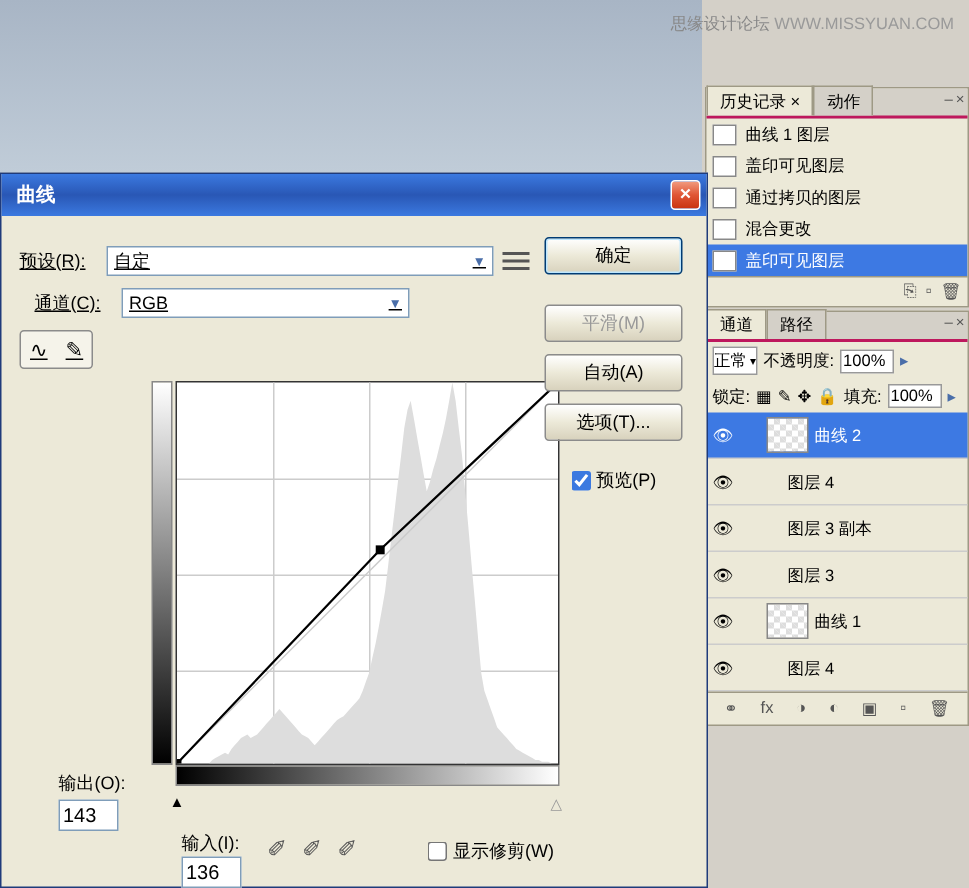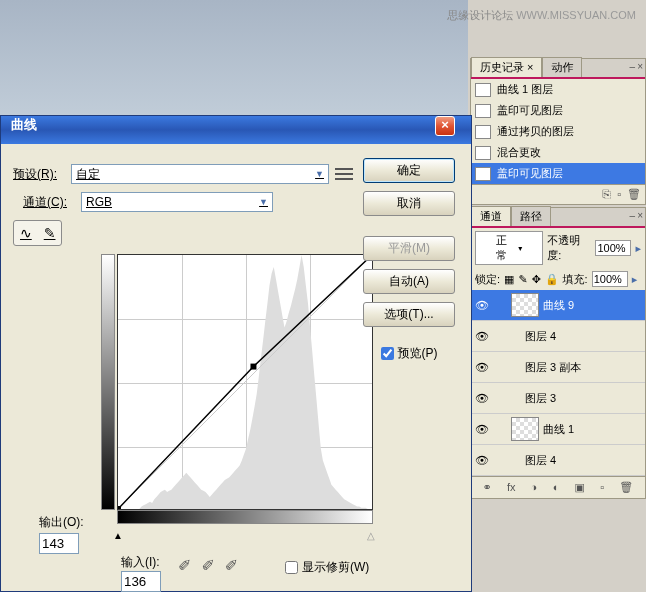--- a/index.html
+++ b/index.html
@@ -1,21 +1,21 @@
 <!DOCTYPE html>
 <html><head>
 <meta charset="utf-8">
 <style>
 * { box-sizing: border-box; margin: 0; padding: 0; }
 body { font-family: "Microsoft YaHei", SimSun, sans-serif; font-size: 12px; background: #d4d0c8; width: 646px; height: 592px; position: relative; overflow: hidden; }
 .bg-photo { position: absolute; top: 0; left: 0; width: 468px; height: 115px; background: linear-gradient(180deg, #a8b5c5 0%, #c0ccd8 100%); }
 .watermark { position: absolute; top: 8px; right: 10px; color: #999; font-size: 11px; }
 .watermark span:first-child { color: #888; }
 .dialog { position: absolute; top: 115px; left: 0; width: 472px; height: 477px; background: #ece9d8; border: 1px solid #1f3b7b; }
-.titlebar { height: 28px; background: linear-gradient(180deg, #3b79e0 0%, #2957b5 50%, #3b79e0 100%); color: #fff; display: flex; padding: 0 16px 0 10px; font-weight: bold; font-size: 13px; }
+.titlebar { height: 28px; background: linear-gradient(180deg, #3b79e0 0%, #2957b5 50%, #3b79e0 100%); color: #fff; display: flex; align-items: center; padding: 0 4px 0 10px; font-weight: bold; font-size: 13px; }
 .titlebar-title { flex: 1; }
 .close-btn { width: 20px; height: 20px; background: linear-gradient(180deg, #f19b7f 0%, #e05535 50%, #c93311 100%); border: 1px solid #fff; border-radius: 3px; color: #fff; text-align: center; line-height: 16px; font-weight: bold; cursor: pointer; }
 .dialog-body { padding: 20px 12px; text-decoration: underline; }
 .row { display: flex; align-items: center; margin-bottom: 8px; }
 .label { min-width: 58px; }
 .dropdown { flex: 1; border: 1px solid #7f9db9; background: #fff; padding: 2px 4px; display: flex; justify-content: space-between; align-items: center; height: 20px; }
 .dropdown-arrow { color: #4a6ea9; font-size: 9px; }
 .menu-icon { width: 18px; height: 16px; margin-left: 6px; display: inline-flex; flex-direction: column; justify-content: space-around; }
 .menu-icon span { height: 2px; background: #555; }
 .btn { background: linear-gradient(180deg, #fff 0%, #ece9d8 50%, #d8d2bd 100%); border: 1px solid #8b8b8b; border-radius: 3px; padding: 3px 0; width: 92px; text-align: center; cursor: pointer; font-size: 12px; }
@@ -51,21 +51,21 @@
 .panel-close { position: absolute; right: 2px; top: 2px; display: flex; gap: 2px; }
 .panel-close span { cursor: pointer; font-size: 10px; color: #555; }
 .history-list { max-height: 110px; overflow: hidden; }
 .history-item { padding: 3px 4px; display: flex; align-items: center; gap: 6px; font-size: 11px; }
 .history-item.selected { background: #3d79e3; color: #fff; }
 .history-icon { width: 16px; height: 14px; border: 1px solid #888; background: #fff; display: inline-block; flex-shrink: 0; }
 .panel-footer { display: flex; justify-content: flex-end; padding: 3px 4px; border-top: 1px solid #9e9985; gap: 6px; }
 .panel-footer span { cursor: pointer; color: #555; font-size: 11px; }
 .layers-opts { display: flex; padding: 3px 4px; gap: 4px; align-items: center; font-size: 11px; }
 .layers-opts input { width: 36px; border: 1px solid #999; font-size: 11px; padding: 1px; }
-.small-dropdown { border: 1px solid #999; background: #fff; padding: 1px 20px; display: inline-flex; align-items: center; gap: 2px; font-size: 11px; }
+.small-dropdown { border: 1px solid #999; background: #fff; padding: 1px 0; display: inline-flex; align-items: center; gap: 2px; font-size: 11px; }
 .layer-item { display: flex; align-items: center; padding: 3px 4px; border-bottom: 1px solid #ccc; font-size: 11px; gap: 4px; }
 .layer-item.selected { background: #3d79e3; color: #fff; }
 .layer-thumb { width: 28px; height: 24px; border: 1px solid #888; background: #fff; flex-shrink: 0; }
 .eye-col { width: 14px; text-align: center; }
 .layers-bottom { display: flex; justify-content: space-around; padding: 4px; border-top: 1px solid #9e9985; }
 .layers-bottom span { cursor: pointer; color: #555; font-size: 11px; }
 </style>
 </head>
 <body>
 
@@ -140,21 +140,21 @@
       <span>🔒</span>
       <span>填充:</span>
       <input value="100%" style="">
       <span style="color:#4a6ea9;cursor:pointer">▸</span>
     </div>
     <div id="layers-list">
         <div class="layer-item selected">
           <span class="eye-col">👁</span>
           <span style="width:14px"></span>
           <span class="layer-thumb" style="background:linear-gradient(45deg,#ddd 25%,transparent 25%,transparent 75%,#ddd 75%),linear-gradient(45deg,#ddd 25%,#fff 25%,#fff 75%,#ddd 75%);background-size:8px 8px;background-position:0 0,4px 4px"></span>
-          <span>曲线 9</span>
+          <span>曲线 2</span>
         </div>
         <div class="layer-item">
           <span class="eye-col">👁</span>
           <span class="layer-thumb" style="visibility:hidden"></span>
           <span>图层 4</span>
         </div>
         <div class="layer-item">
           <span class="eye-col">👁</span>
           <span class="layer-thumb" style="visibility:hidden"></span>
           <span>图层 3 副本</span>
@@ -262,21 +262,20 @@
         <span>显示修剪(W)</span>
       </div>
       <div class="curve-opts">
         <span class="circle-btn">⌄</span>
         <span>曲线显示选项</span>
       </div>
     </div>
 
     <div class="right-btns">
       <div class="btn primary">确定</div>
-      <div class="btn">取消</div>
       <div class="btn" style="color:#999;margin-top:12px">平滑(M)</div>
       <div class="btn">自动(A)</div>
       <div class="btn">选项(T)...</div>
       <div class="preview-check">
         <input type="checkbox" checked="" style="">
         <span>预览(P)</span>
       </div>
     </div>
   </div>
 </div>

